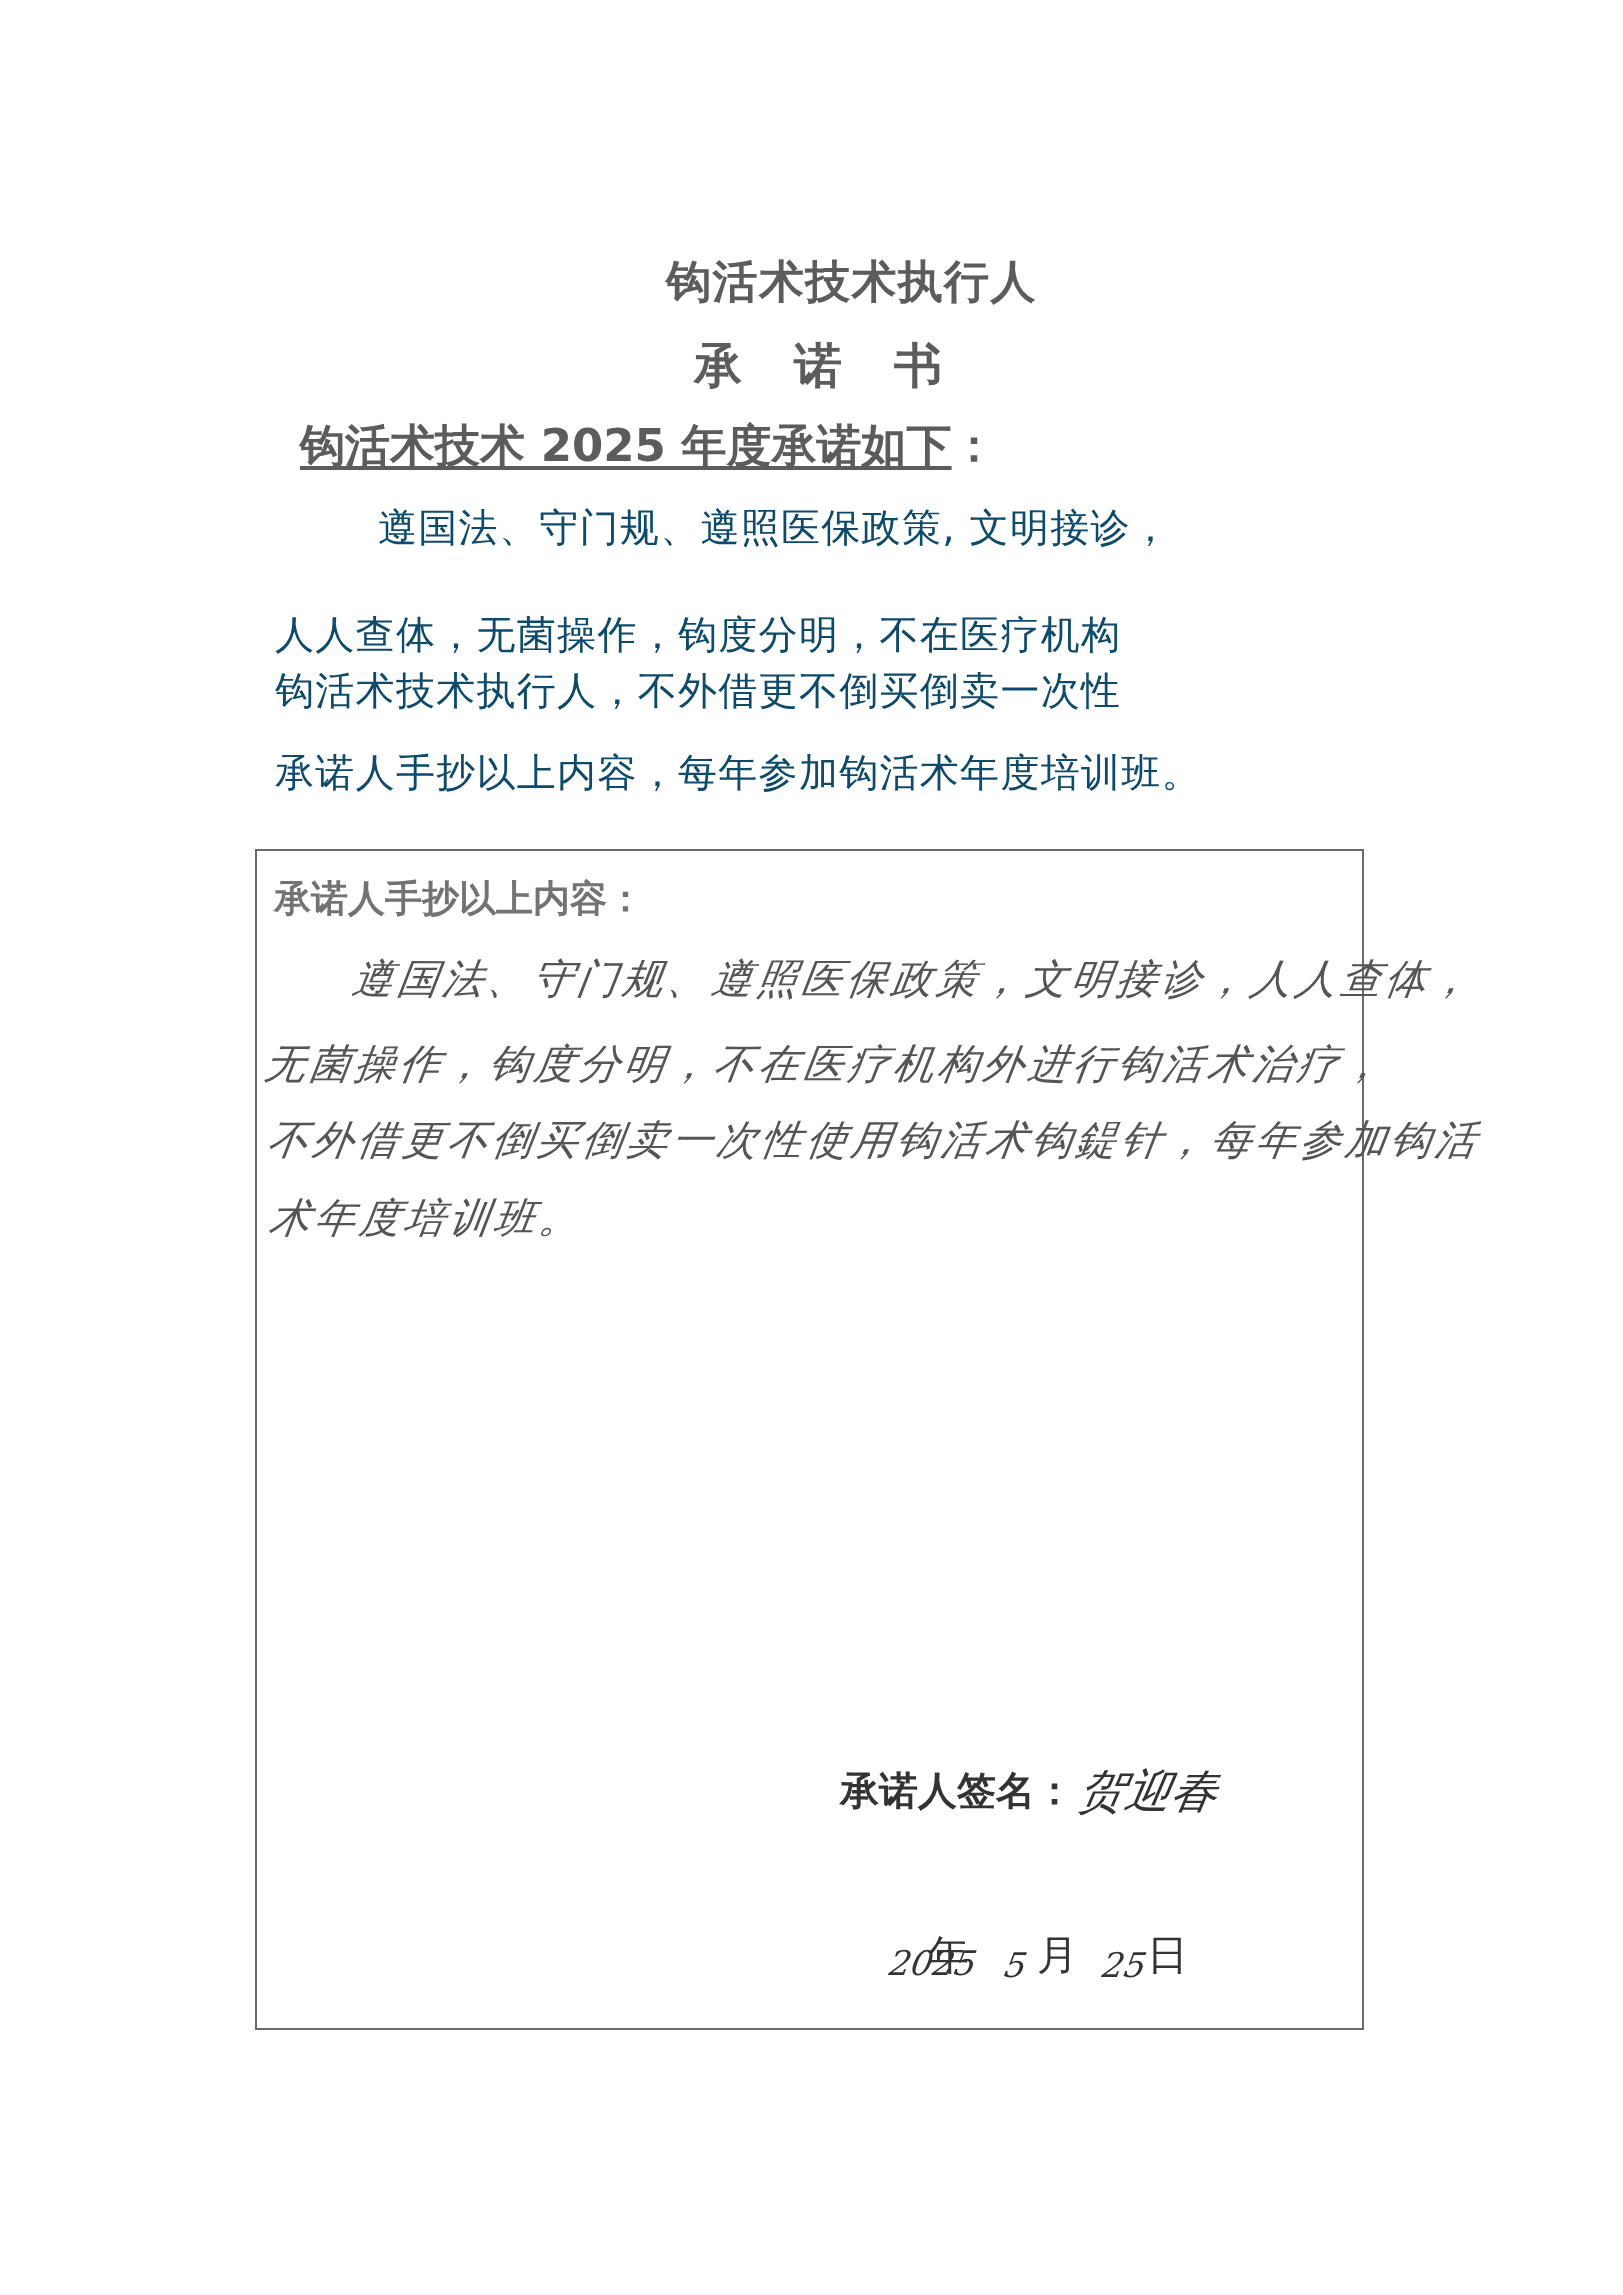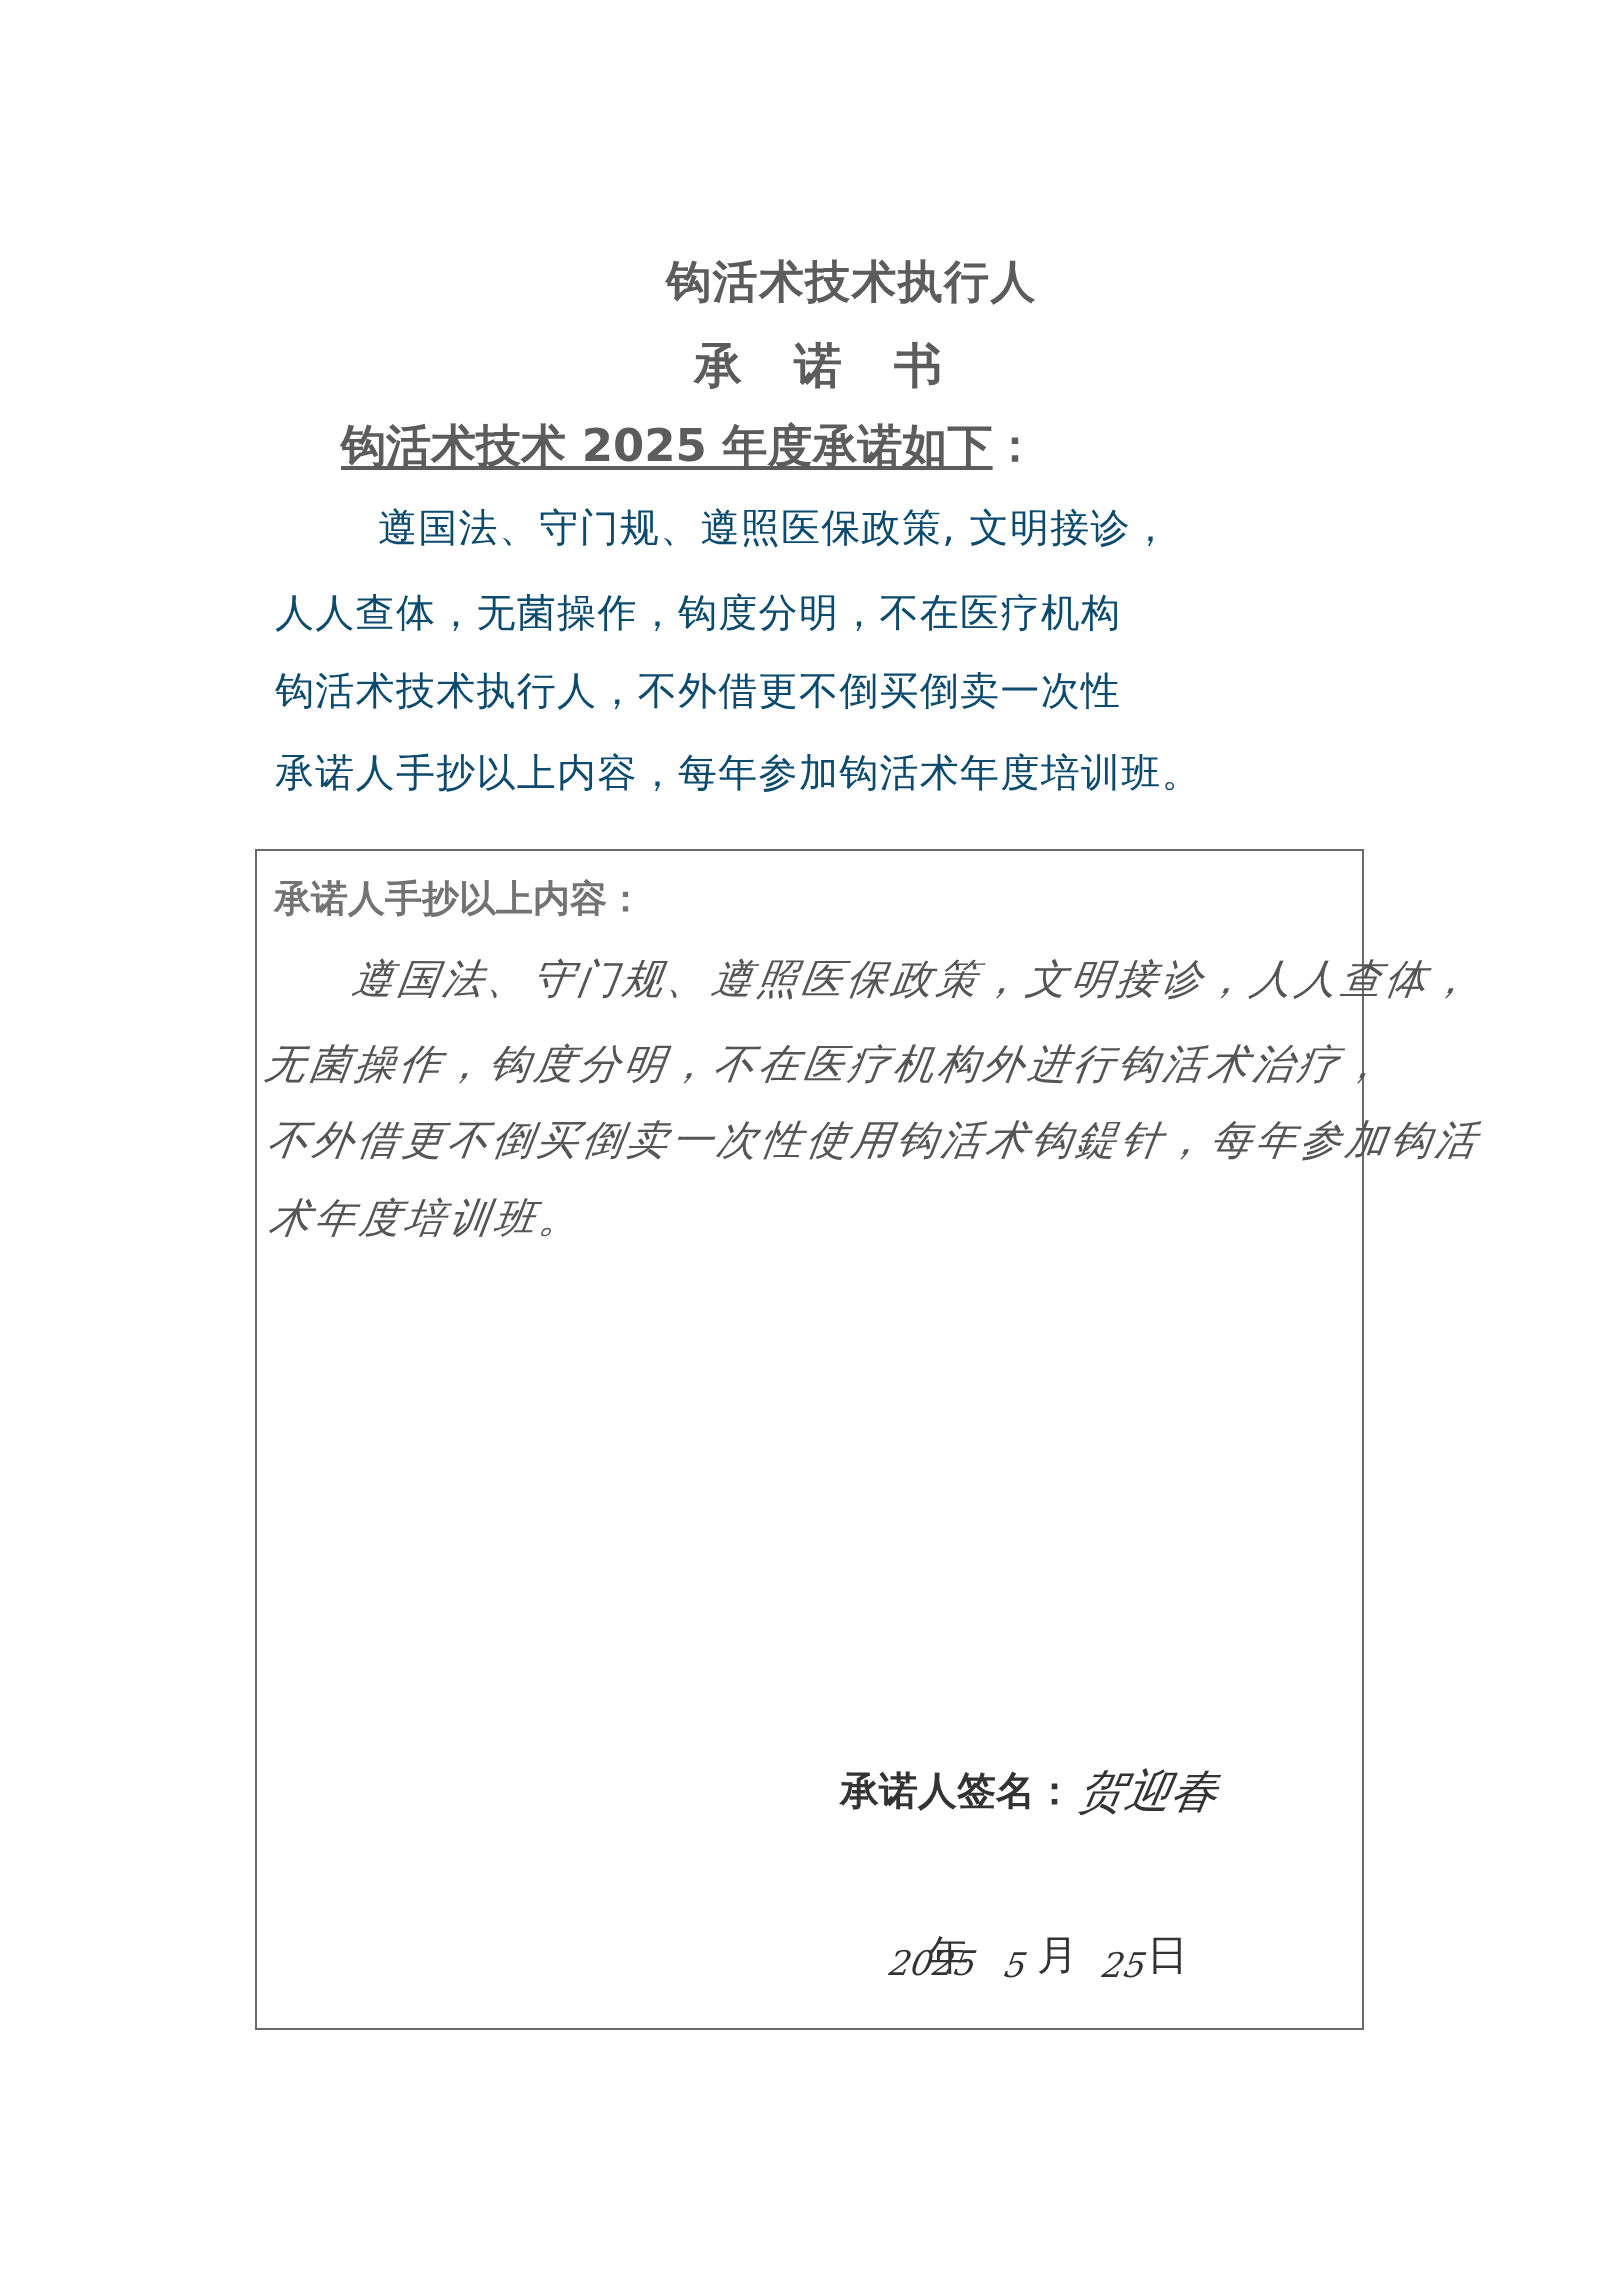--- a/index.html
+++ b/index.html
@@ -2,26 +2,26 @@
 <html style="font-size:10.5px"><head>
   <meta charset="utf-8">
   <style>
     html, body { margin: 0; padding: 0; background: #ffffff; }
     body { width: 1623px; height: 2295px; position: relative; overflow: hidden;
       font-family: "DejaVu Sans", "Liberation Sans", sans-serif; color: #5a5a5a; }
     .abs { position: absolute; white-space: nowrap; }
 
     .title1 { left: 0; width: 1623px; top: 252px; text-align: center; font-size: 45px; font-weight: bold; color: #5c5c5c; letter-spacing: 1.3px; padding-left: 40px; }
     .title2 { left: 0; width: 1623px; top: 334px; text-align: center; font-size: 48px; font-weight: bold; color: #5c5c5c; letter-spacing: 52px; padding-left: 65px; box-sizing: border-box; }
-    .intro { left: 300px; top: 416px; font-size: 45px; font-weight: bold; color: #5c5c5c; margin-left: 41px; }
+    .intro { left: 300px; top: 416px; font-size: 45px; font-weight: bold; color: #5c5c5c; }
     .intro .ul { text-decoration: underline; text-decoration-thickness: 3.9px; text-underline-offset: 5.2px; }
 
     .body-line { left: 275px; font-size: 39px; color: #0c4a6e; letter-spacing: 1.3px; }
     .bl1 { top: 501px; left: 378px; }
-    .bl2 { top: 586px; }
+    .bl2 { top: 608px; }
     .bl3 { top: 664px; }
     .bl4 { top: 746px; }
 
     .box { left: 255px; top: 849px; width: 1109px; height: 1181px; border: 2.6px solid #6a6a6a; box-sizing: border-box; }
 
     .box-label { left: 274px; top: 874px; font-size: 37px; font-weight: bold; color: #737373; }
 
     .hw { font-family: "DejaVu Serif", "Liberation Serif", serif; font-style: italic; font-size: 41px; color: #555555; letter-spacing: 3.9px; transform: skewX(-8deg); transform-origin: left; }
     .hw1 { left: 353px; top: 952px; }
     .hw2 { left: 265px; top: 1037px; }

